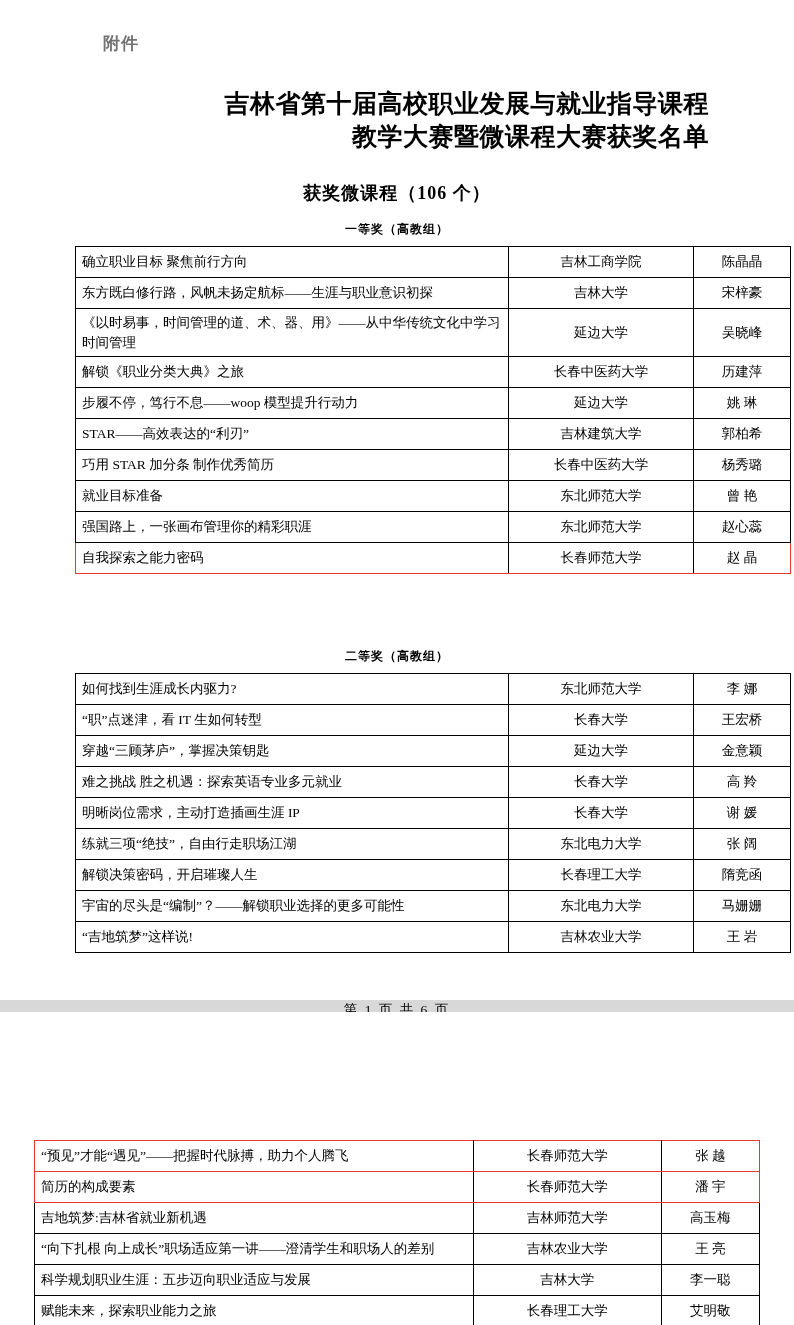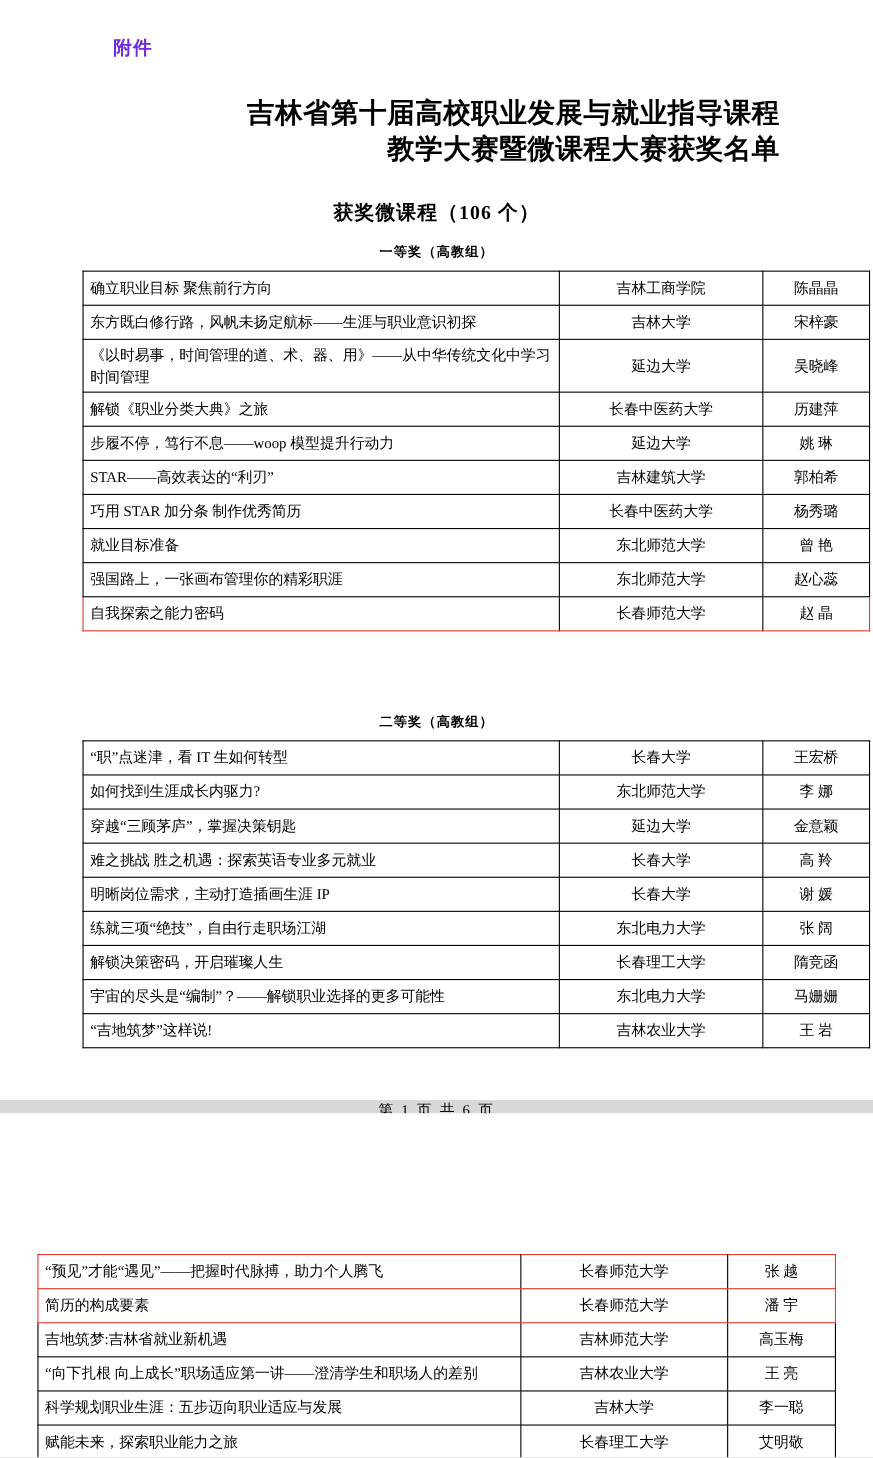--- a/index.html
+++ b/index.html
@@ -22,21 +22,21 @@
     padding: 0;
     position: relative;
   }
   .page-1 { height: 1000px; padding: 20px 75px 0 75px; }
   .page-gap { height: 12px; background: #d8d8d8; }
   .page-2 { height: 313px; padding: 0 34px; overflow: hidden; }
 
   .attachment-label {
     font-size: 17px;
     font-weight: bold;
-    color: #6d28d9;
+    color: #737373;
     margin: 12px 0 0 28px;
     letter-spacing: 1px;
   }
 
   .doc-title {
     text-align: right;
     font-size: 25px;
     font-weight: bold;
     line-height: 1.32;
     margin: 32px 10px 0 10px;
@@ -169,28 +169,28 @@
           <td class="col-person">赵 晶</td>
         </tr>
       </tbody>
     </table>
 
     <div class="award-heading second">二等奖（高教组）</div>
 
     <table class="award-table">
       <tbody>
         <tr>
+          <td class="col-title">如何找到生涯成长内驱力?</td>
+          <td class="col-school">东北师范大学</td>
+          <td class="col-person">李 娜</td>
+        </tr>
+        <tr>
           <td class="col-title">“职”点迷津，看 IT 生如何转型</td>
           <td class="col-school">长春大学</td>
           <td class="col-person">王宏桥</td>
-        </tr>
-        <tr>
-          <td class="col-title">如何找到生涯成长内驱力?</td>
-          <td class="col-school">东北师范大学</td>
-          <td class="col-person">李 娜</td>
         </tr>
         <tr>
           <td class="col-title">穿越“三顾茅庐”，掌握决策钥匙</td>
           <td class="col-school">延边大学</td>
           <td class="col-person">金意颖</td>
         </tr>
         <tr>
           <td class="col-title">难之挑战  胜之机遇：探索英语专业多元就业</td>
           <td class="col-school">长春大学</td>
           <td class="col-person">高 羚</td>

